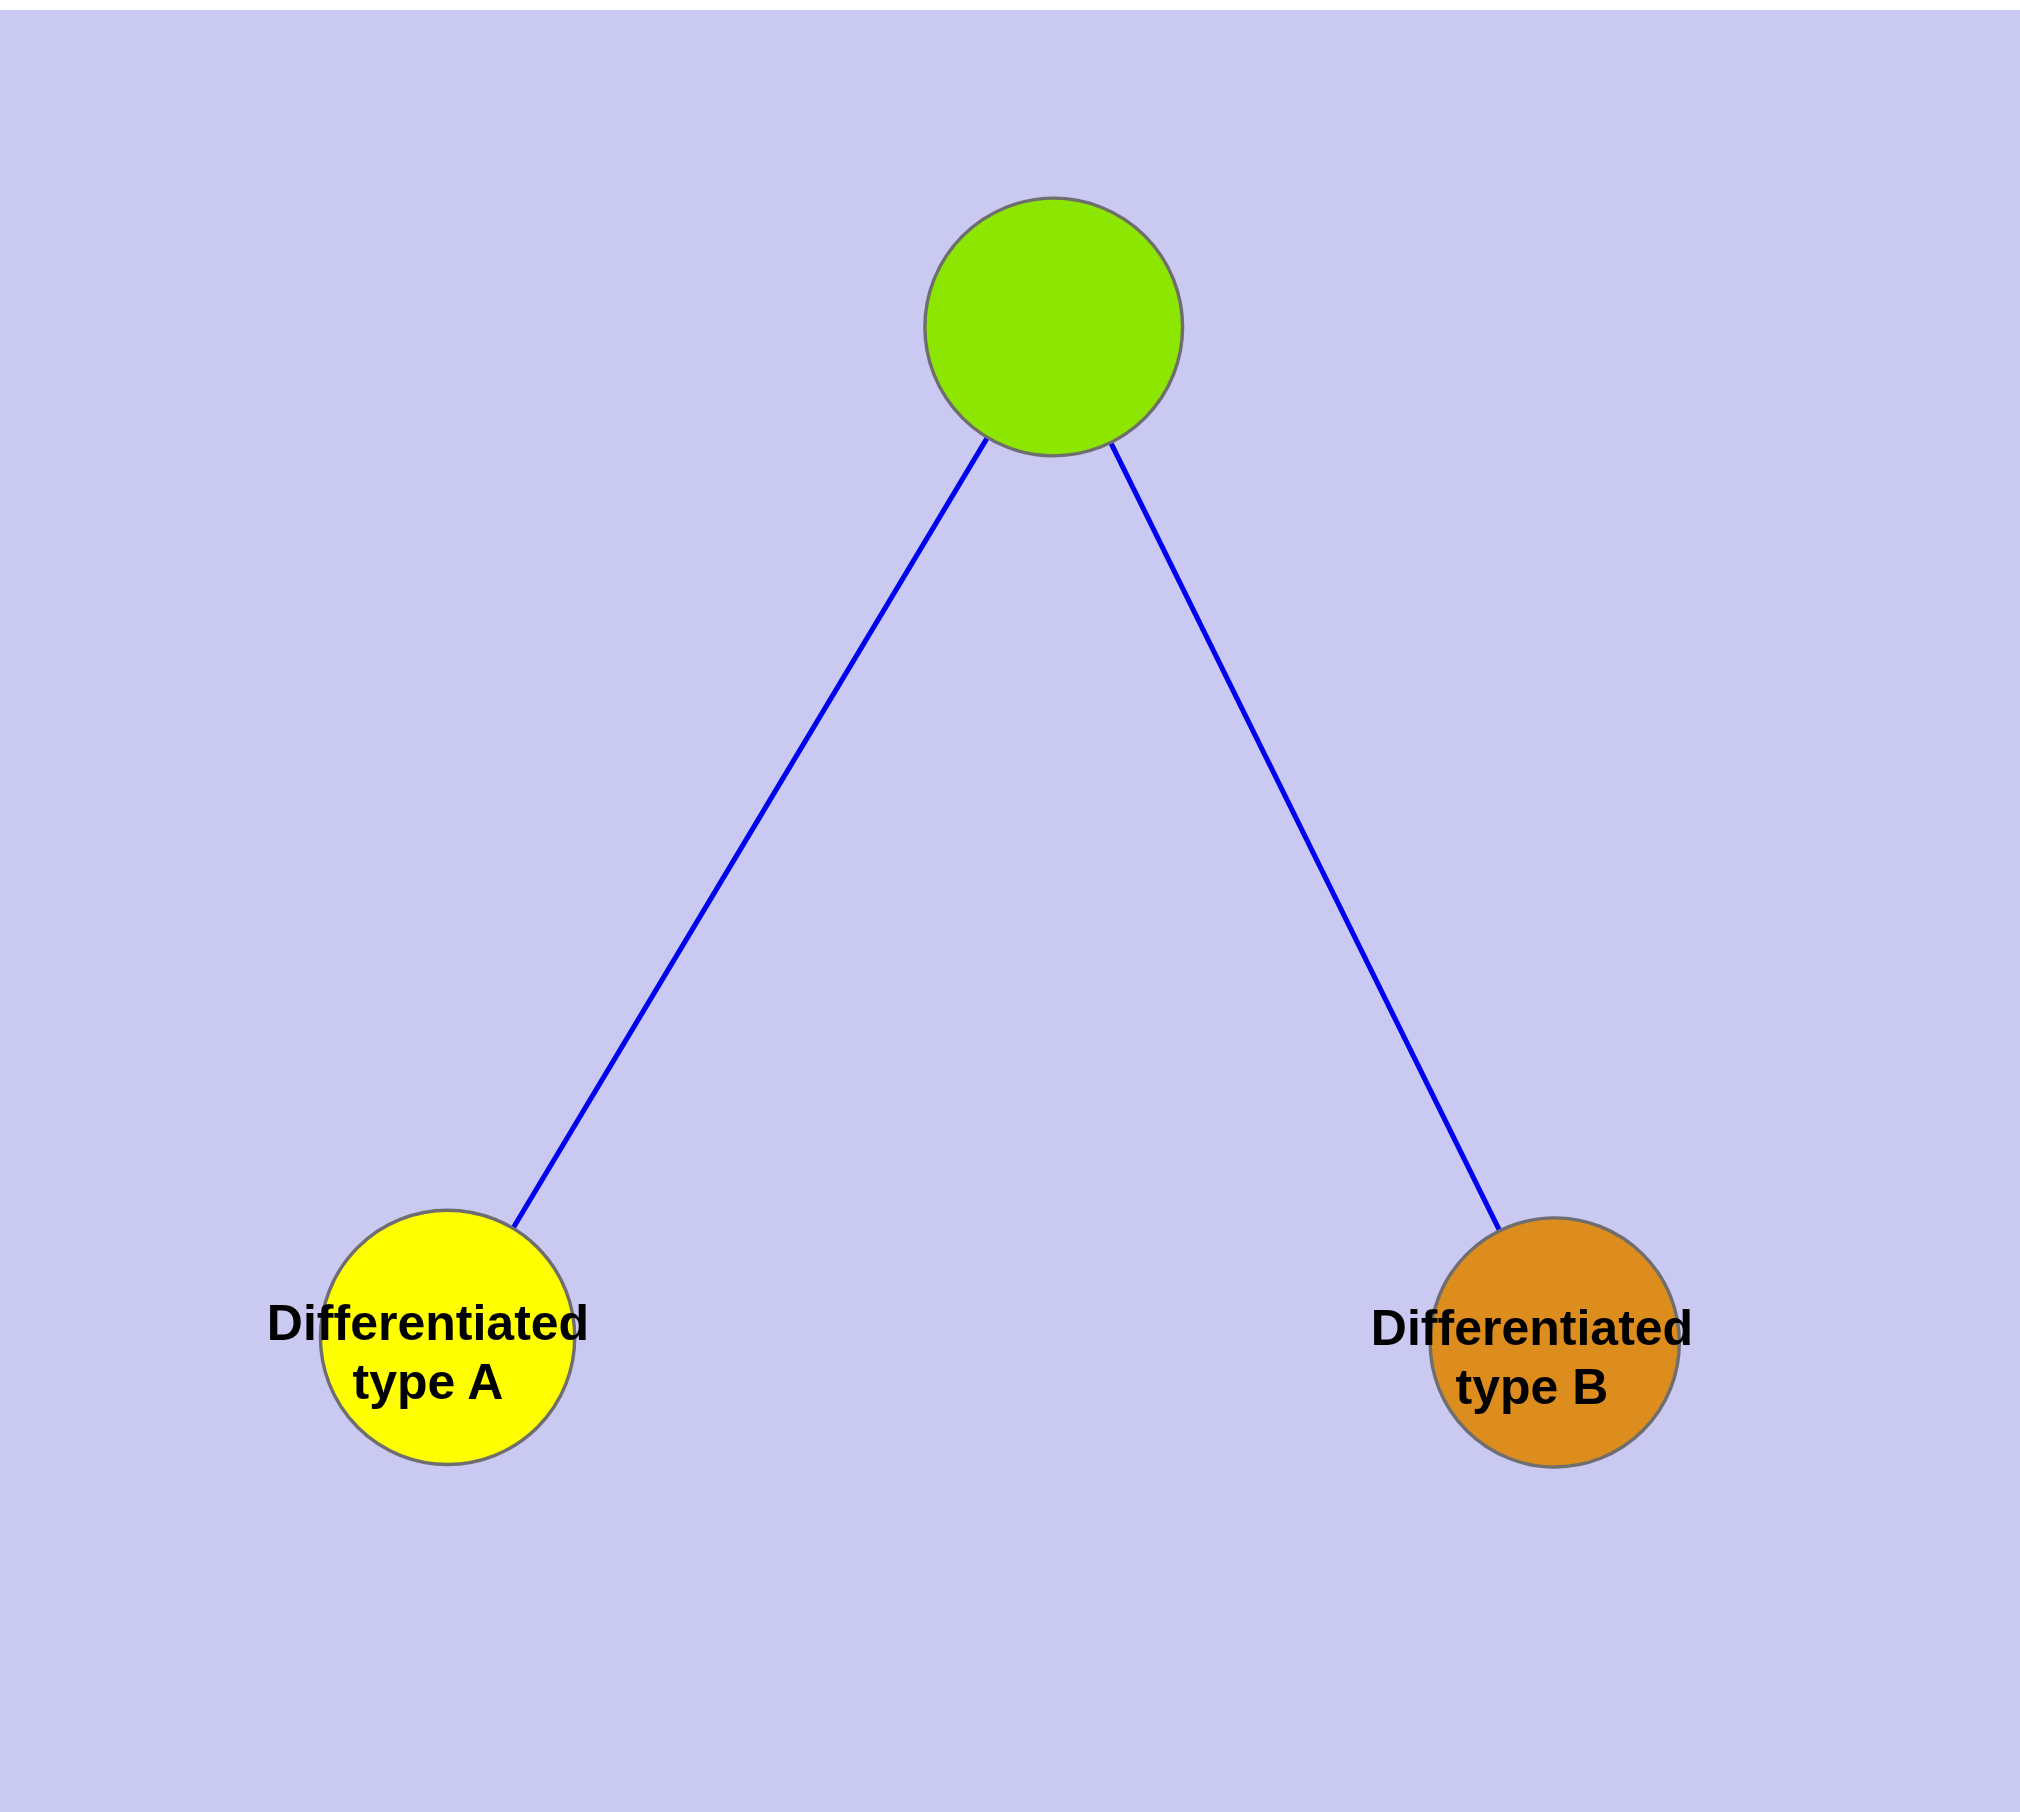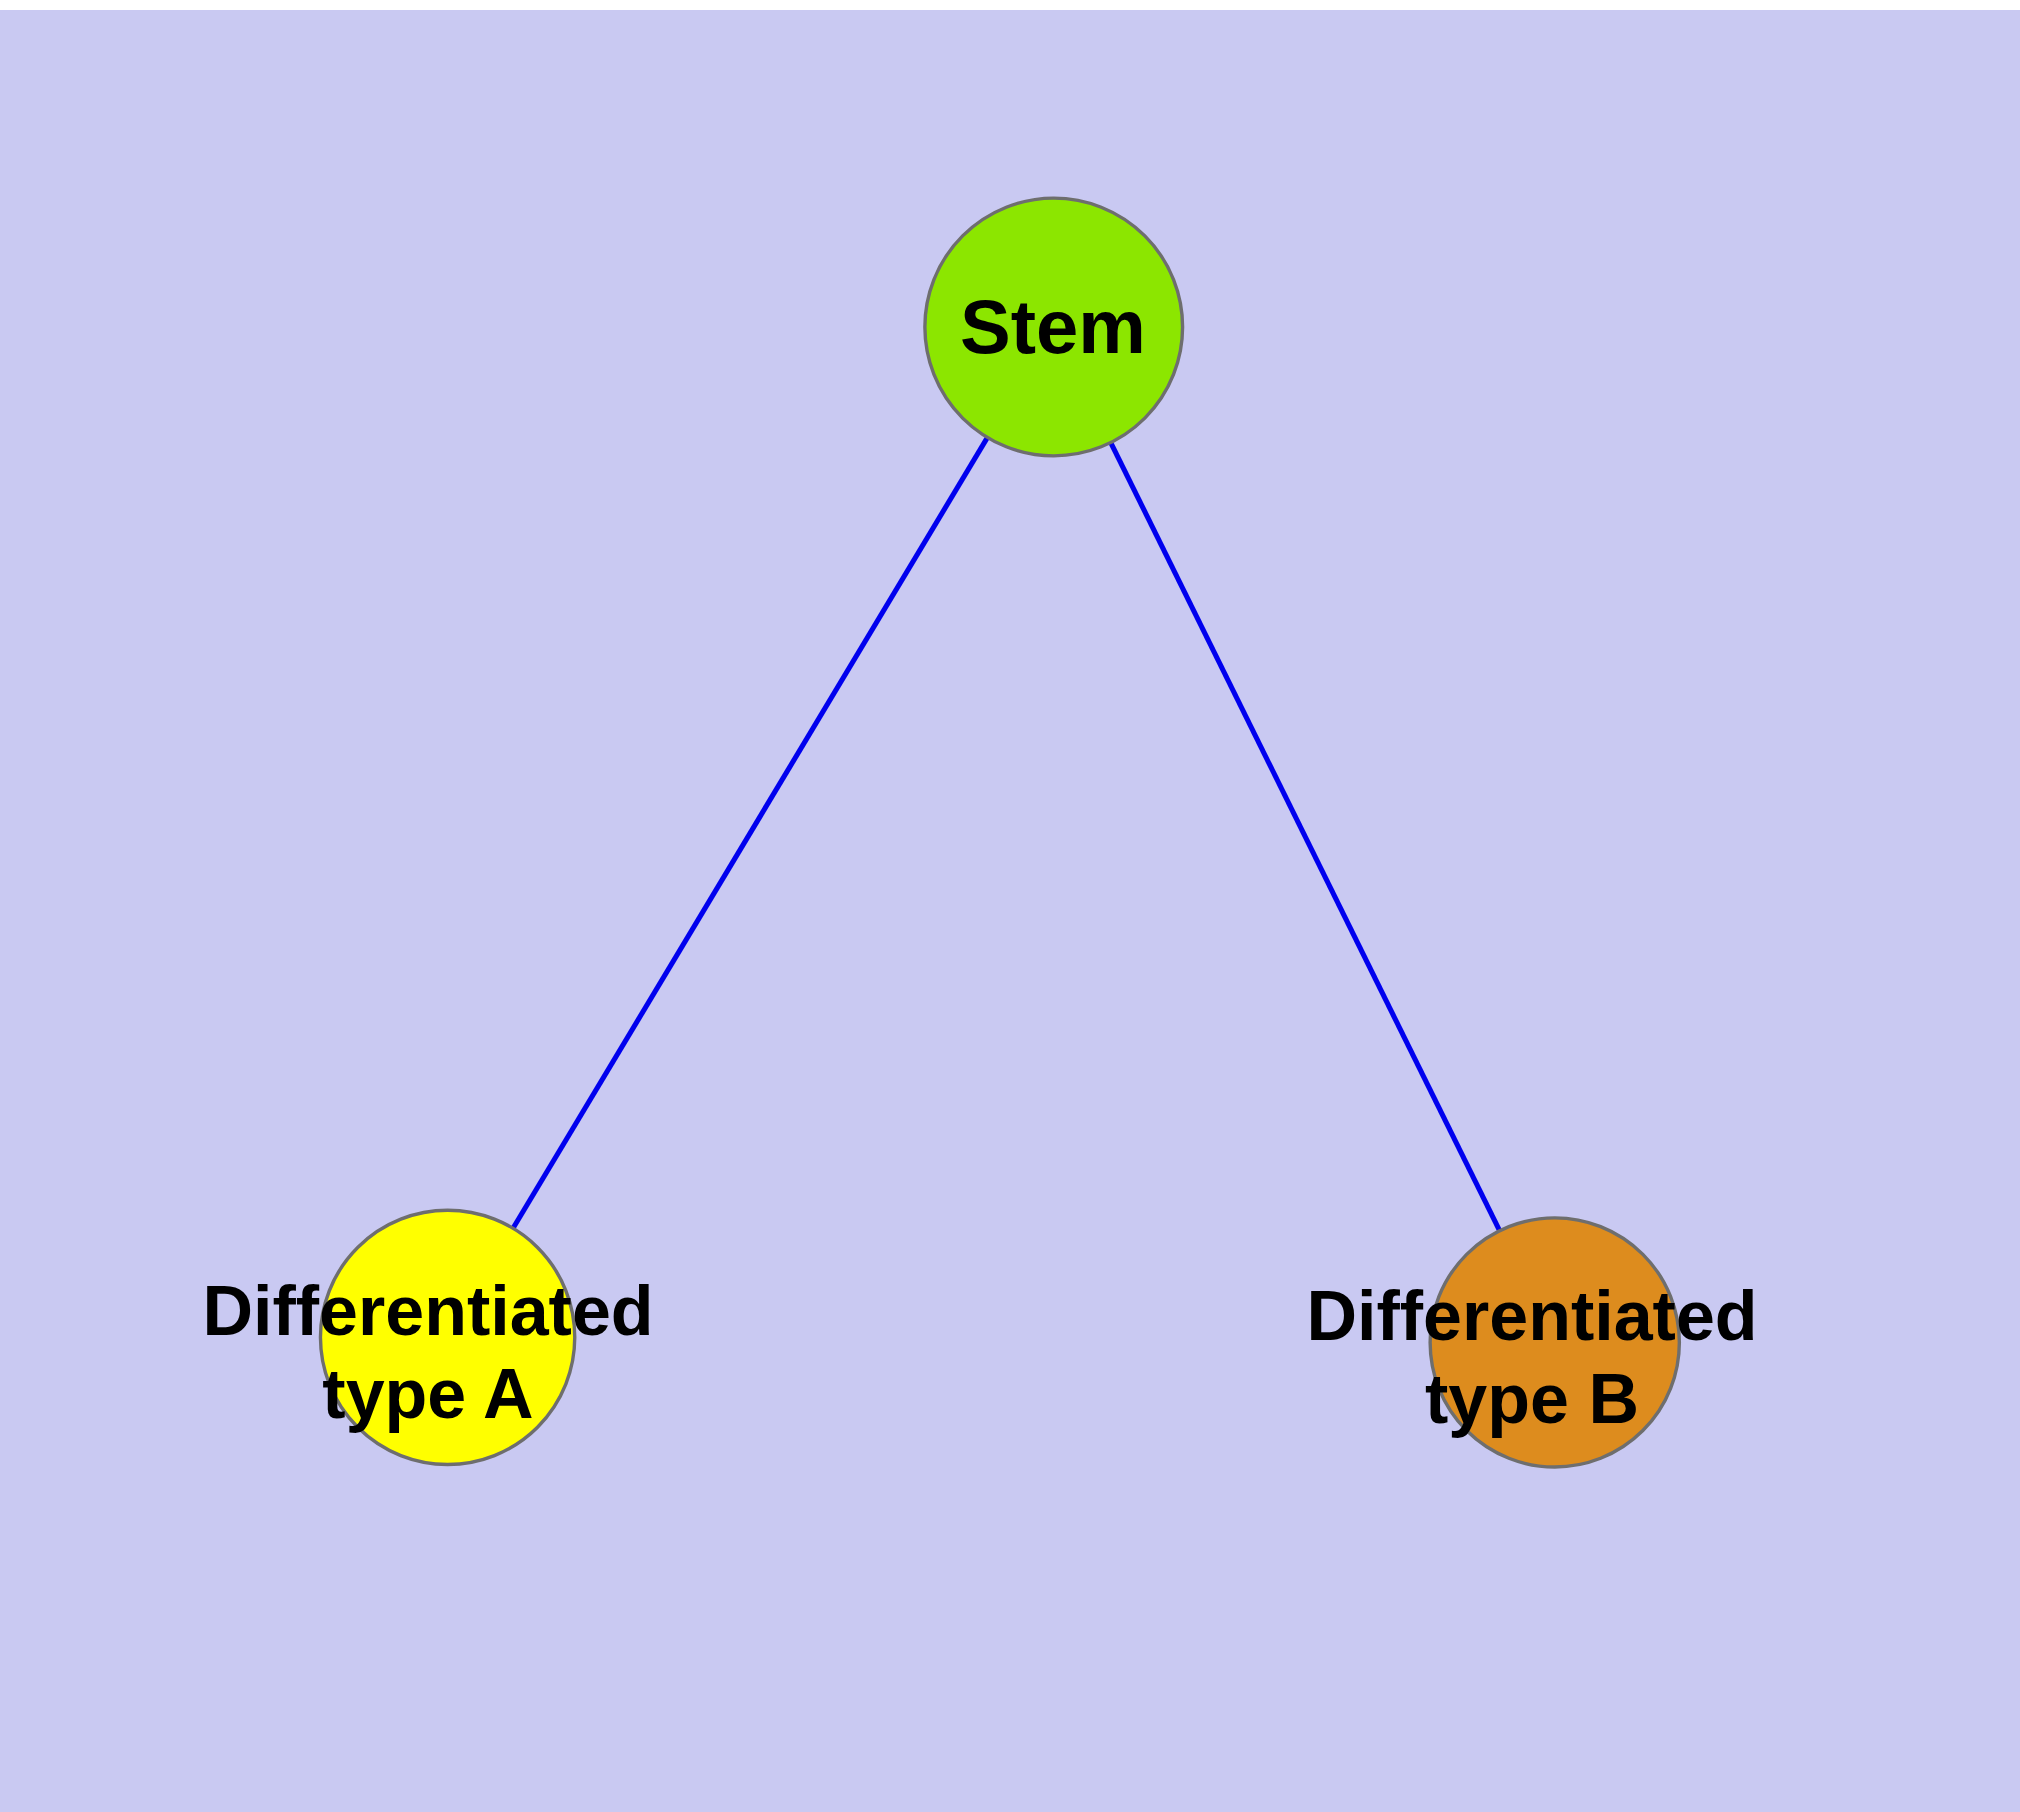--- a/index.html
+++ b/index.html
@@ -24,21 +24,21 @@
     top: 0;
     width: 100%;
     height: 100%;
   }
   .node-label {
     position: absolute;
     transform: translate(-50%, -50%);
     text-align: center;
     white-space: pre-line;
     font-weight: bold;
-    font-size: 70px;
+    font-size: 50px;
     line-height: 1.18;
     letter-spacing: 0px;
     color: #000000;
     pointer-events: none;
   }
   .stem-label {
     font-size: 76px;
   }
 </style>
 </head>
@@ -52,21 +52,20 @@
 
     <line x1="1243" y1="374" x2="1834" y2="1572" stroke-width="6" stroke="#0000ee"></line>
 
     <circle cx="1243" cy="374" r="152" stroke-width="4" fill="#8ce600" stroke="#6e6e6e"></circle>
 
     <circle cx="528" cy="1566" r="150" stroke-width="4" fill="#ffff00" stroke="#6e6e6e"></circle>
 
     <circle cx="1834" cy="1572" r="147" stroke-width="4" fill="#dd8c1e" stroke="#6e6e6e"></circle>
   </svg>
 
-  <div class="node-label stem-label" style="left: 1053px; top: 317px; color: rgb(0, 0, 0);">Stem</div>
 
   <div class="node-label" style="left: 428px; top: 1343px; color: rgb(0, 0, 0);">Differentiated
 type A</div>
 
   <div class="node-label" style="left: 1532px; top: 1348px; color: rgb(0, 0, 0);">Differentiated
 type B</div>
 
 </div>
 
 

